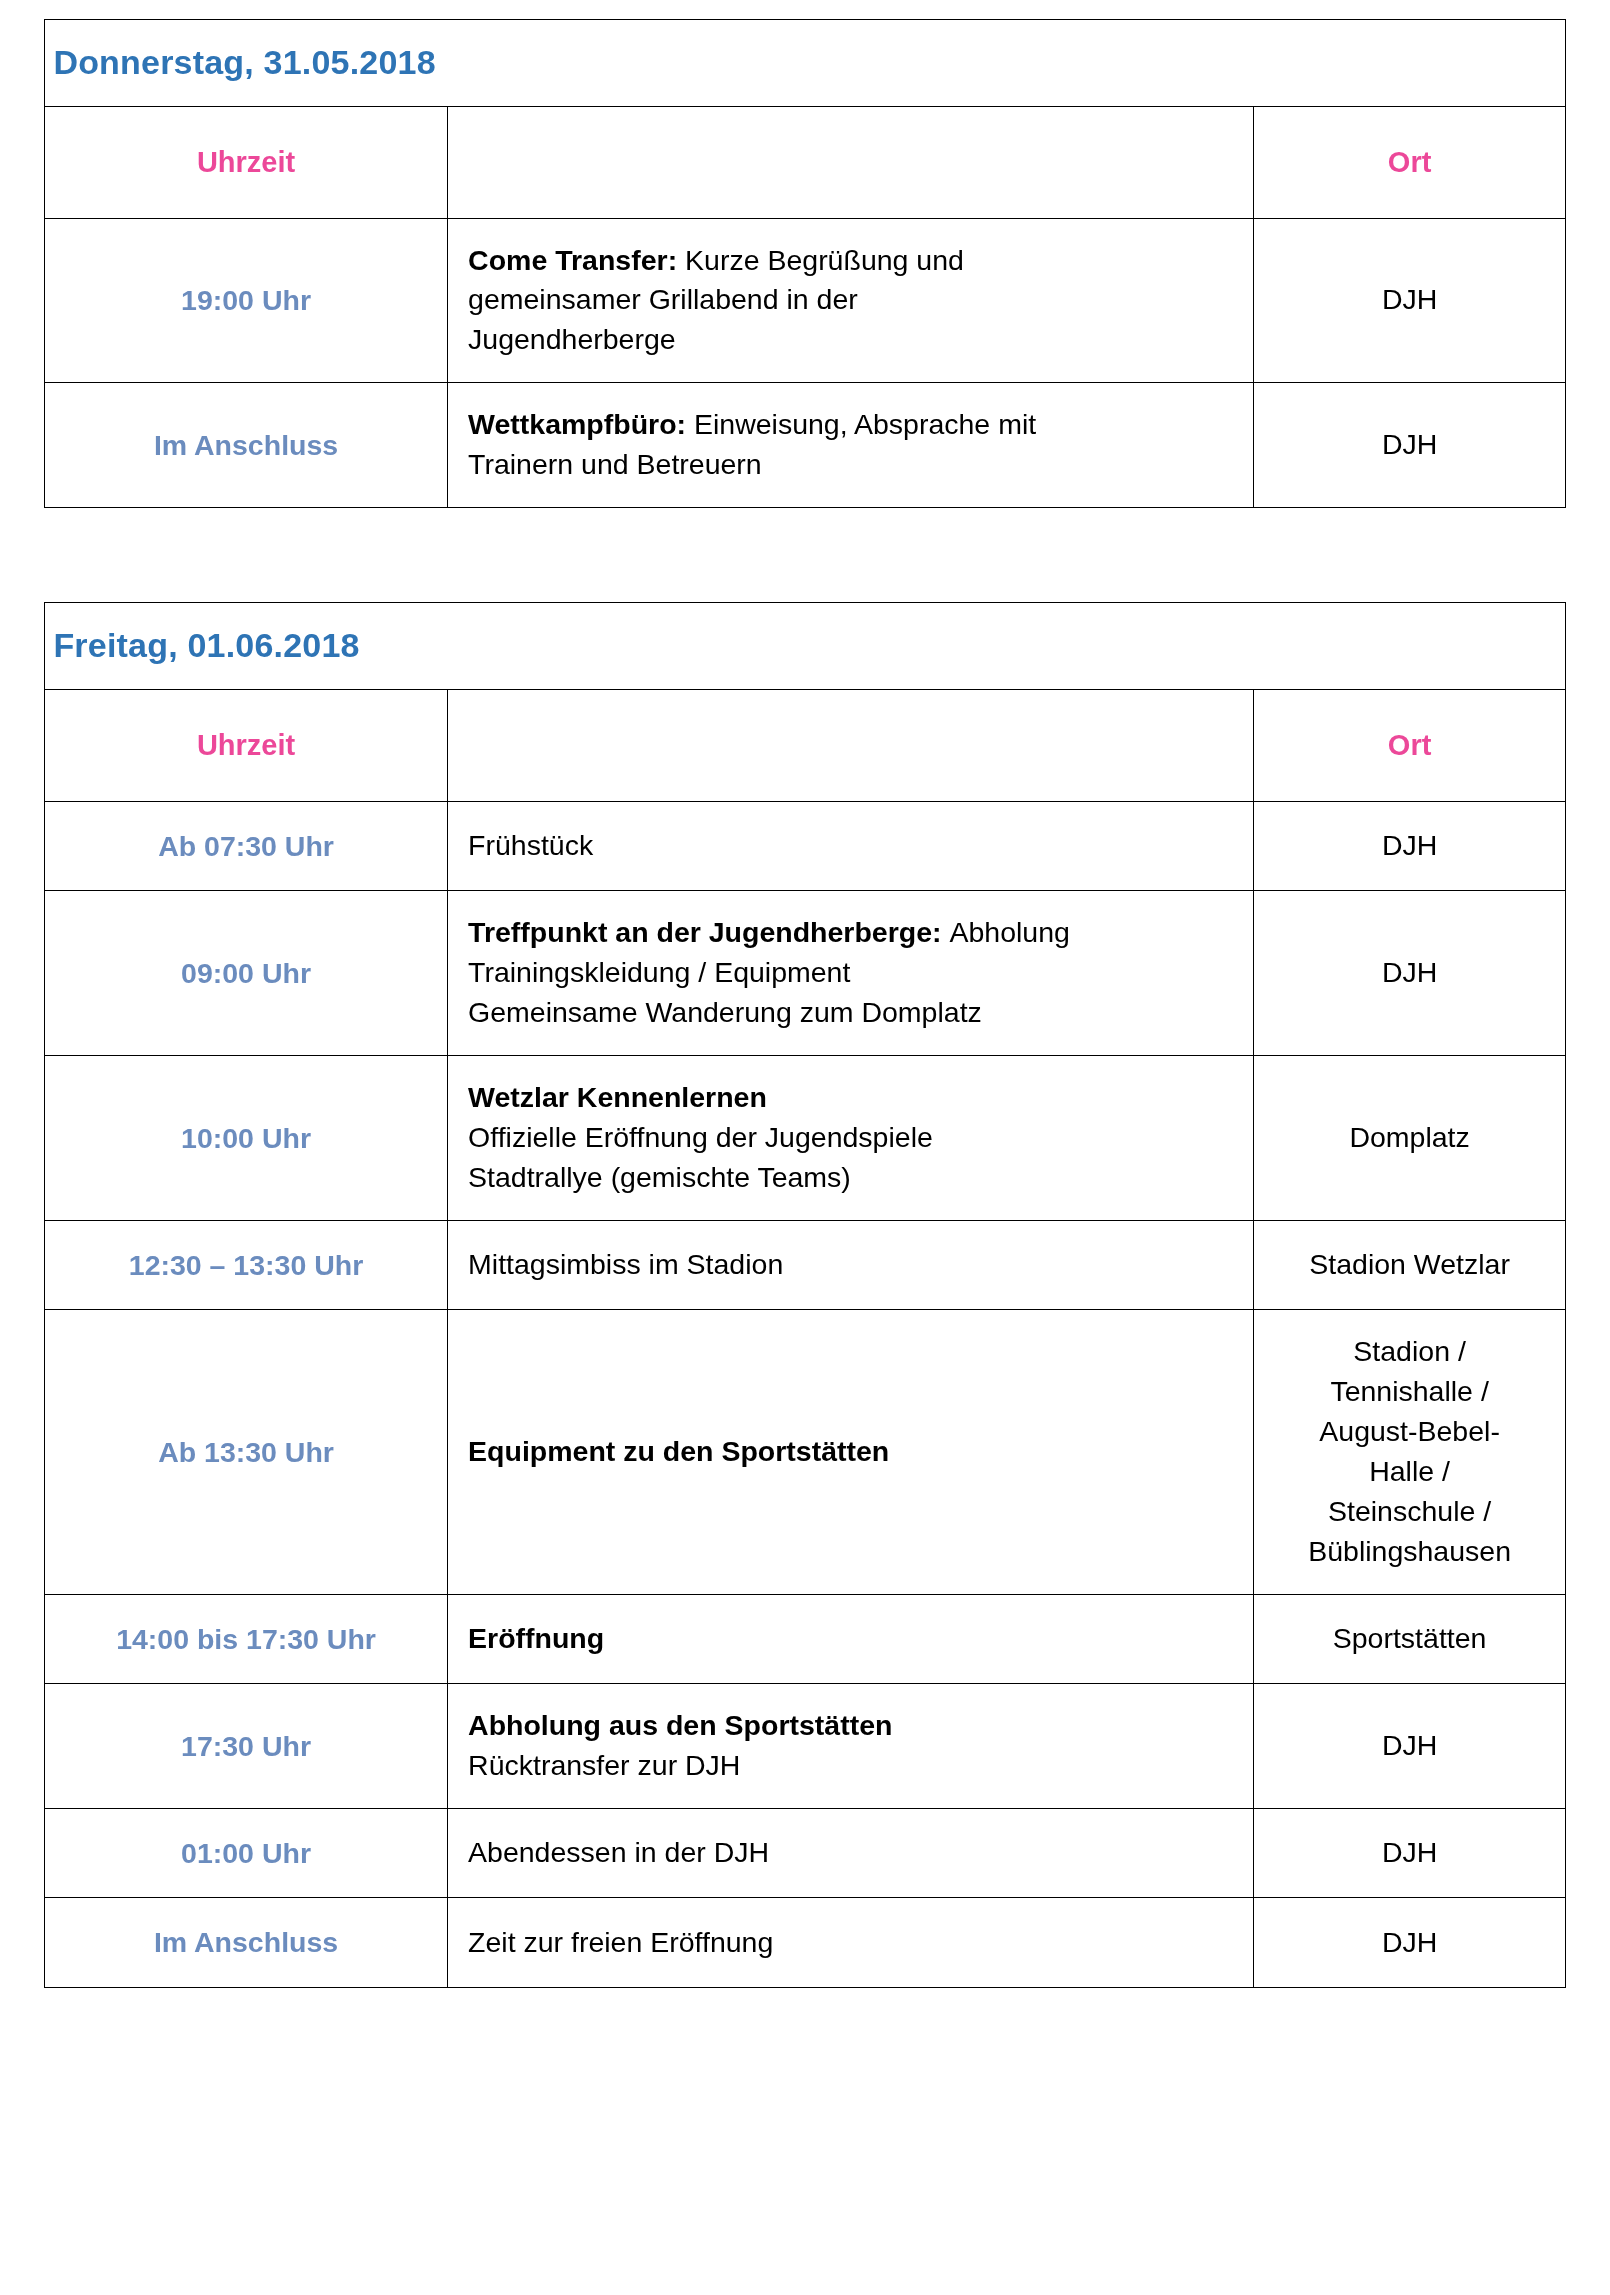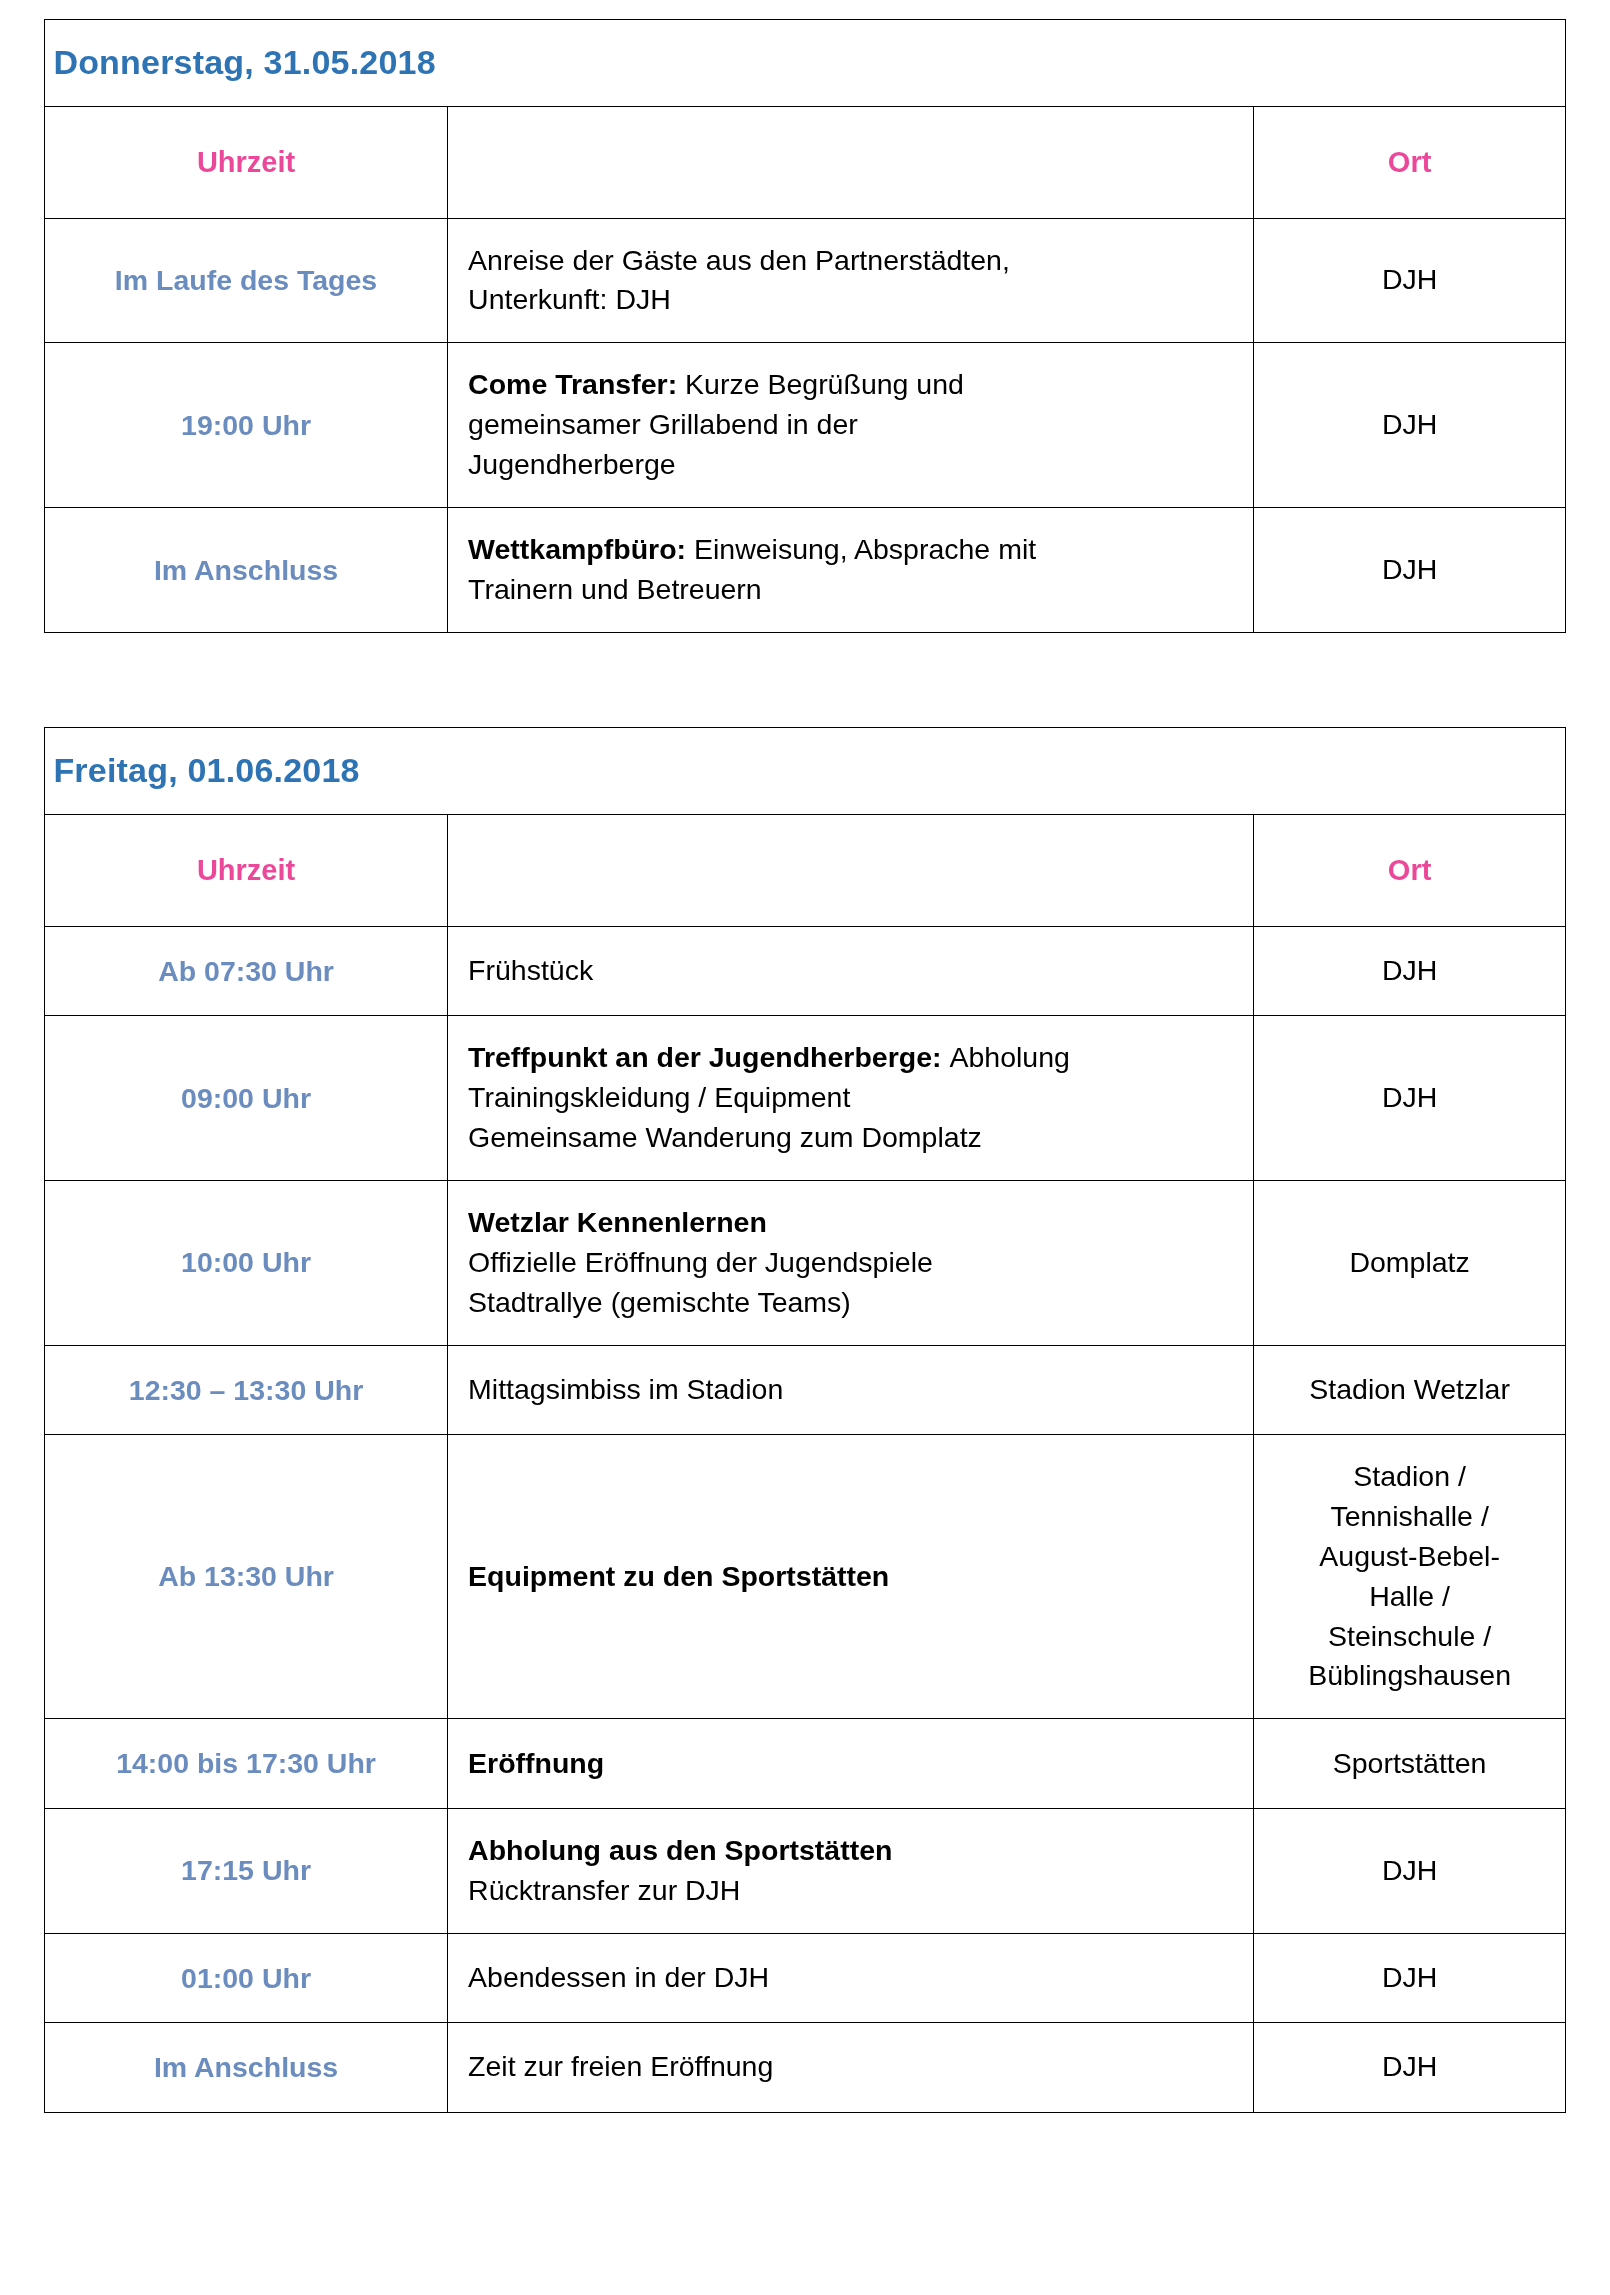--- a/index.html
+++ b/index.html
@@ -83,26 +83,20 @@
         <tbody>
           <tr>
             <td class="title-cell" colspan="3">Donnerstag, 31.05.2018</td>
           </tr>
           <tr>
             <td class="head-cell">Uhrzeit</td>
             <td class="head-cell"></td>
             <td class="head-cell">Ort</td>
           </tr>
           <tr>
-            <td class="time-cell">Im Laufe des Tages</td>
-            <td class="desc-cell"><span>Anreise der Gäste aus den Partnerstädten,
-Unterkunft: DJH</span></td>
-            <td class="ort-cell">DJH</td>
-          </tr>
-          <tr>
             <td class="time-cell">19:00 Uhr</td>
             <td class="desc-cell"><span class="b">Come Transfer: </span><span>Kurze Begrüßung und
 gemeinsamer Grillabend in der
 Jugendherberge</span></td>
             <td class="ort-cell">DJH</td>
           </tr>
           <tr>
             <td class="time-cell">Im Anschluss</td>
             <td class="desc-cell"><span class="b">Wettkampfbüro: </span><span>Einweisung, Absprache mit
 Trainern und Betreuern</span></td>
@@ -159,21 +153,21 @@
 Halle /
 Steinschule /
 Büblingshausen</td>
           </tr>
           <tr>
             <td class="time-cell">14:00 bis 17:30 Uhr</td>
             <td class="desc-cell"><span class="b">Eröffnung</span></td>
             <td class="ort-cell">Sportstätten</td>
           </tr>
           <tr>
-            <td class="time-cell">17:15 Uhr</td>
+            <td class="time-cell">17:30 Uhr</td>
             <td class="desc-cell"><span class="b">Abholung aus den Sportstätten
 </span><span>Rücktransfer zur DJH</span></td>
             <td class="ort-cell">DJH</td>
           </tr>
           <tr>
             <td class="time-cell">01:00 Uhr</td>
             <td class="desc-cell"><span>Abendessen in der DJH</span></td>
             <td class="ort-cell">DJH</td>
           </tr>
           <tr>

